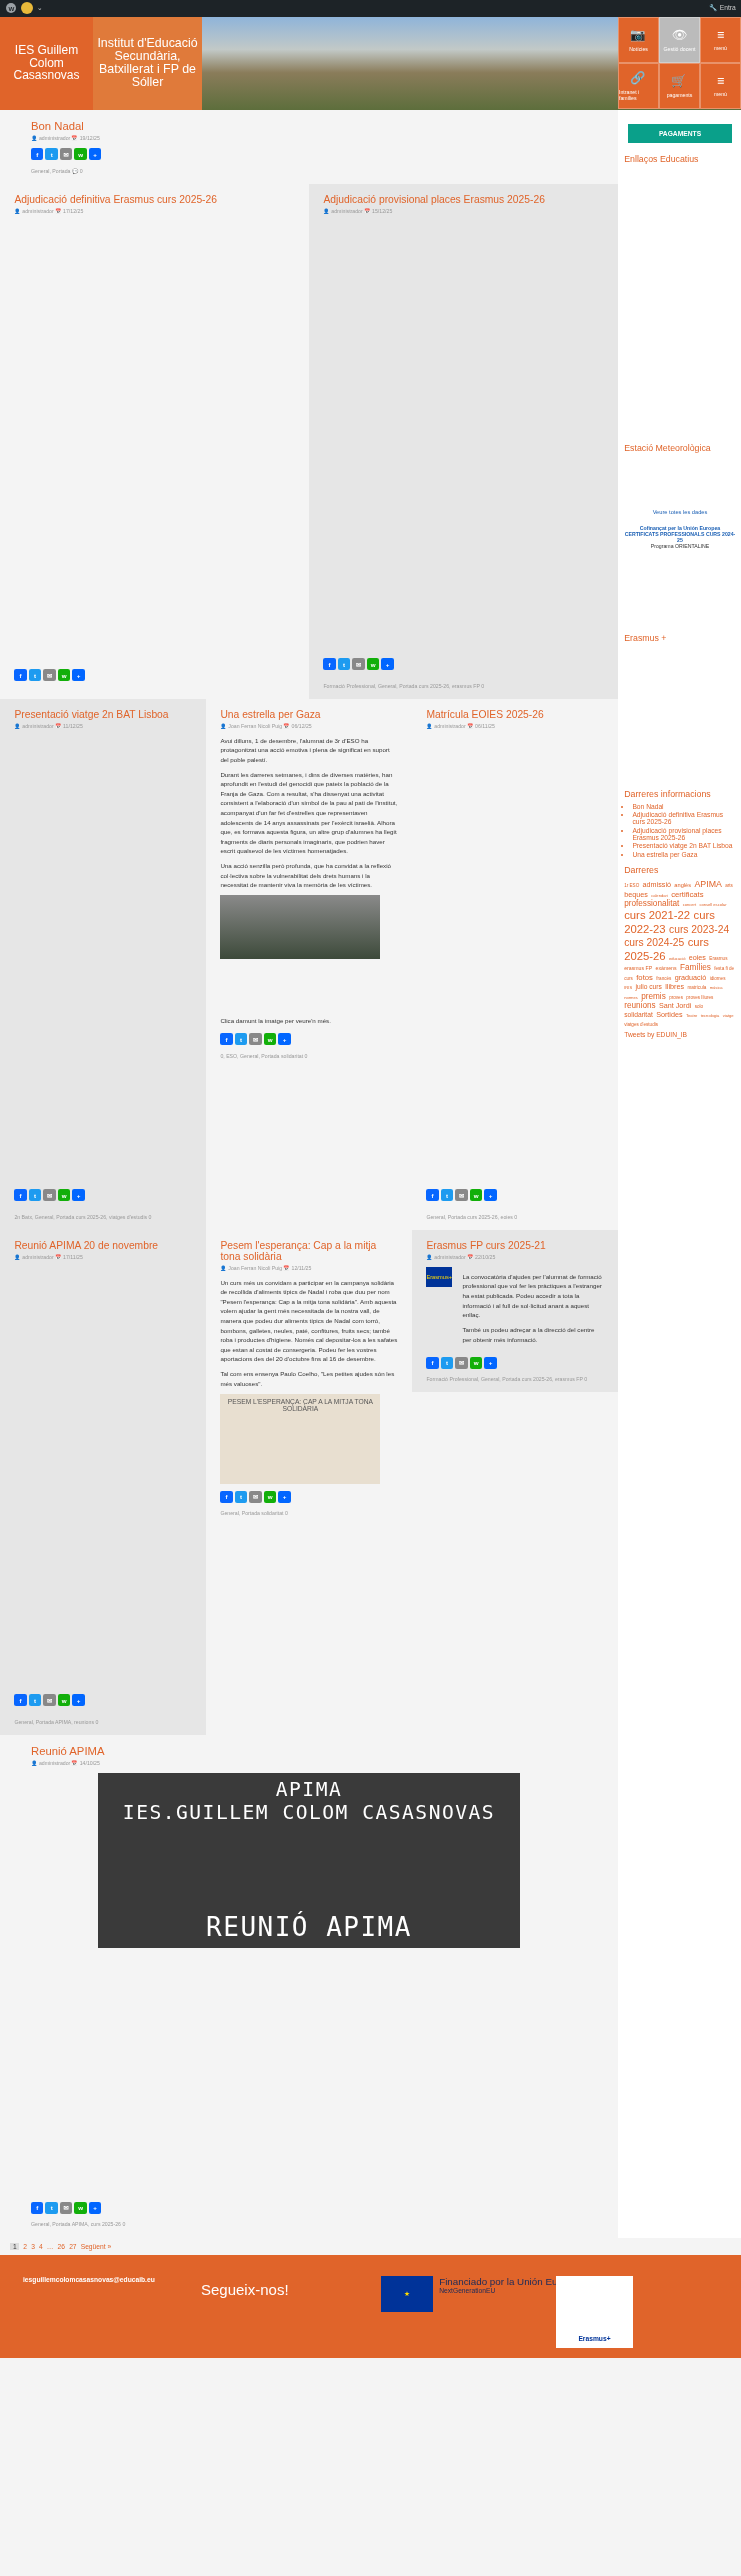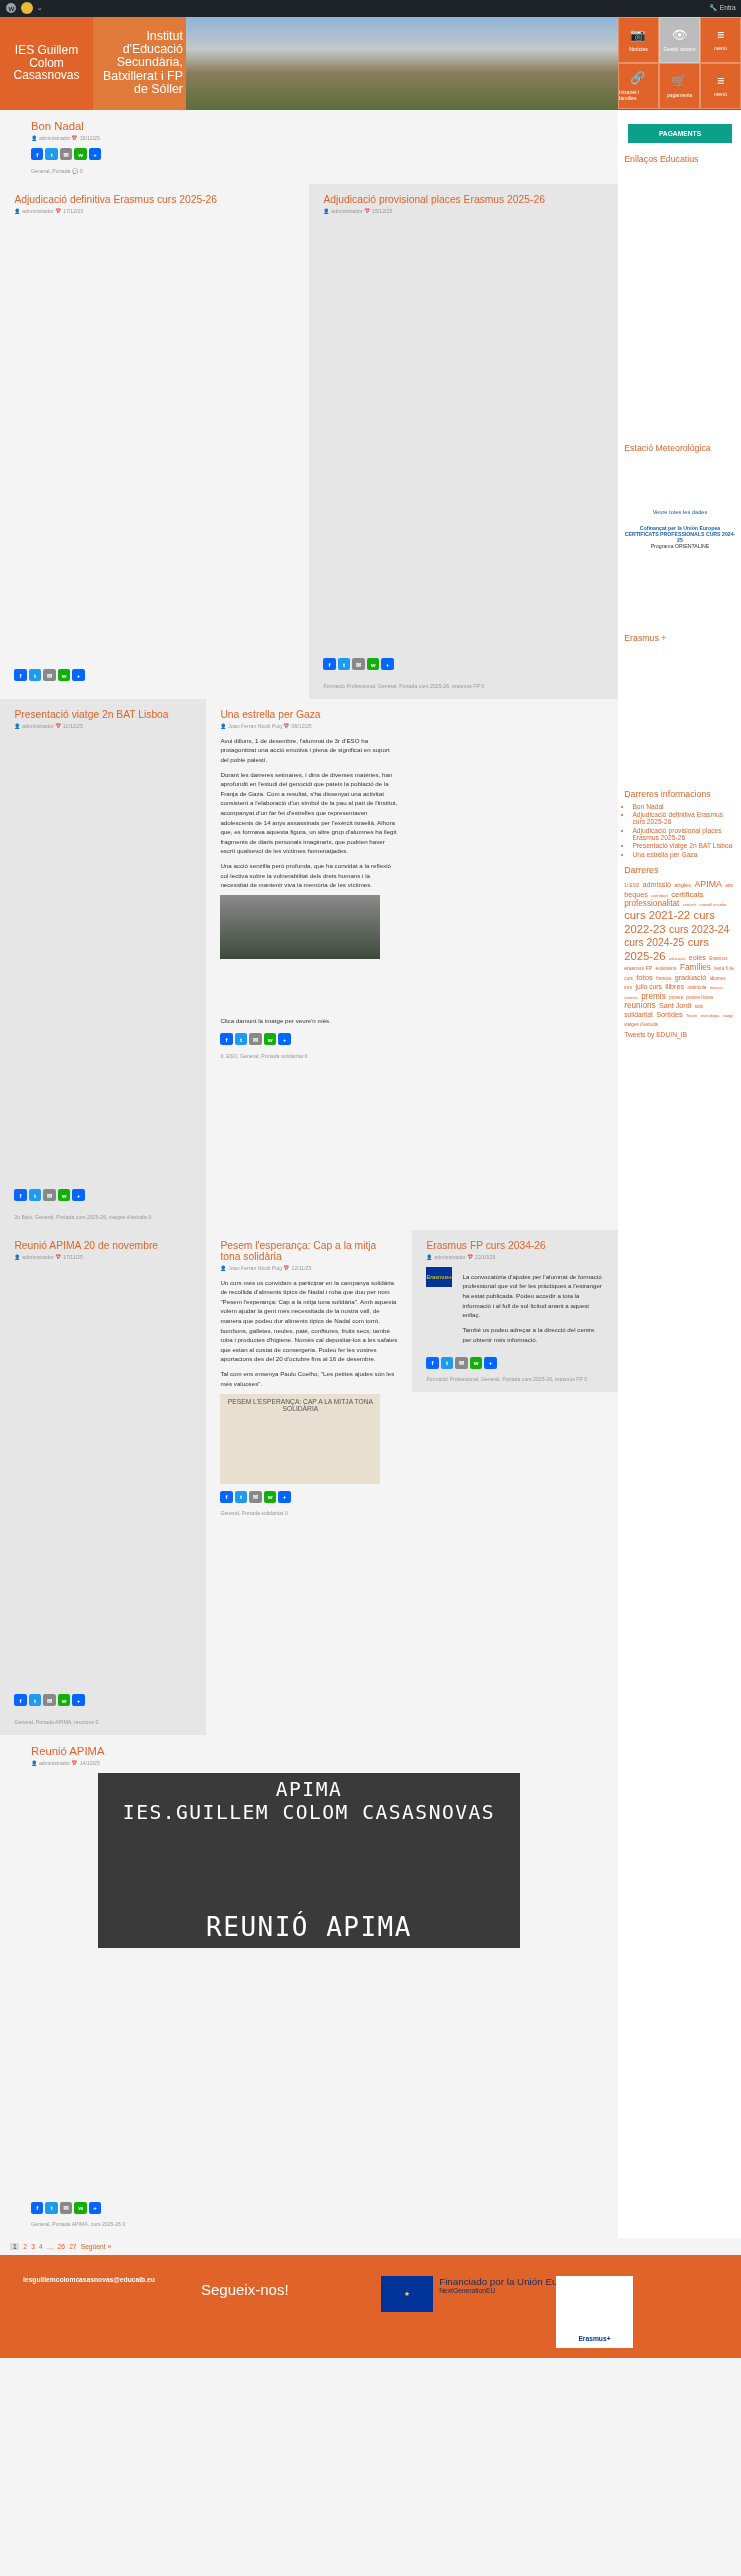--- a/index.html
+++ b/index.html
@@ -3,21 +3,21 @@
 <meta charset="utf-8">
 <style>
 *{box-sizing:border-box;margin:0;padding:0}
 body{width:742px;font-family:"Liberation Sans",sans-serif;background:#f4f4f4;color:#333;font-size:6.7px}
 .adminbar{height:16.5px;background:#1d2327;display:flex;align-items:center;justify-content:space-between;padding:0 6.2px;color:#ccc;font-size:6.7px}
 .adminbar .left{display:flex;align-items:center;gap:4.1px}
 .adminbar .wp{width:10.3px;height:10.3px;border-radius:50%;background:#9ca2a7;color:#1d2327;font-weight:bold;font-size:6.2px;display:flex;align-items:center;justify-content:center}
 .adminbar .sun{width:12.4px;height:12.4px;border-radius:50%;background:#e8b93a}
 header.site{height:93px;display:flex;background:linear-gradient(90deg,#f3b96a,#d98c4d 30%,#9a7a5a 60%,#6a8b7a);position:relative}
 .logo{width:93px;background:#e0642a;color:#fff;display:flex;align-items:center;justify-content:center;text-align:center;font-size:12px;line-height:1.05;flex-direction:column}
-.inst{width:93px;background:#e07a3a;color:#fff;font-size:12.4px;line-height:1.05;display:flex;align-items:center;justify-content:center;text-align:right;padding:3.1px}
+.inst{width:109px;background:#e07a3a;color:#fff;font-size:12.4px;line-height:1.05;display:flex;align-items:center;justify-content:center;text-align:center;padding:3.1px}
 .hero{flex:1;background:linear-gradient(180deg,#8fb4d9 0%,#c2c9c7 35%,#8a7c5a 60%,#5d6e3c 100%)}
 .quick{position:absolute;right:0;top:0;width:124px;display:grid;grid-template-columns:repeat(3,41px);grid-template-rows:46px 46px}
 .quick div{display:flex;flex-direction:column;align-items:center;justify-content:center;color:#fff;font-size:5.2px;gap:3.1px;border:0.5px solid rgba(255,255,255,.3)}
 .quick .ic{font-size:12.4px}
 .qo{background:#e0642a}.qg{background:#bbb}
 .wrap{display:flex}
 main{width:618px}
 aside{width:124px;background:#fff;padding:4.1px 6.2px;font-size:6.7px}
 .post{background:#f4f4f4;padding:10.3px 31px;}
 .post h2{color:#e0642a;font-weight:normal;font-size:11.3px}
@@ -155,20 +155,33 @@
    <p style="margin-top:57px">Clica damunt la imatge per veure'n més.</p>
    <div class="share">
             <span class="fb">f</span>
             <span class="tw">t</span>
             <span class="em">✉</span>
             <span class="wa">w</span>
             <span class="pl">+</span>
           </div>
    <div class="foot">0, ESO, General, Portada  solidaritat  0</div>
   </div>
+  <div class="col white" style="width:206px;display:flex;flex-direction:column">
+   <h3>Matrícula EOIES 2025-26</h3>
+   <div class="meta">👤 <span>administrador</span> 📅 <span>06/11/25</span></div>
+   <div style="flex:1"></div>
+   <div class="share">
+            <span class="fb">f</span>
+            <span class="tw">t</span>
+            <span class="em">✉</span>
+            <span class="wa">w</span>
+            <span class="pl">+</span>
+          </div>
+   <div class="foot">General, Portada  curs 2025-26, eoies  0</div>
+  </div>
  </div>
 
  <div class="row">
   <div class="col grey" style="width:206px;display:flex;flex-direction:column;min-height:505px">
    <h3>Reunió APIMA 20 de novembre</h3>
    <div class="meta">👤 <span>administrador</span> 📅 <span>17/11/25</span></div>
    <div style="flex:1"></div>
    <div class="share">
             <span class="fb">f</span>
             <span class="tw">t</span>
@@ -187,21 +200,21 @@
    <div class="share">
             <span class="fb">f</span>
             <span class="tw">t</span>
             <span class="em">✉</span>
             <span class="wa">w</span>
             <span class="pl">+</span>
           </div>
    <div class="foot">General, Portada  solidaritat  0</div>
   </div>
   <div class="col grey" style="width:206px;align-self:flex-start">
-   <h3>Erasmus FP curs 2034-26</h3>
+   <h3>Erasmus FP curs 2025-21</h3>
    <div class="meta">👤 <span>administrador</span> 📅 <span>22/10/25</span></div>
    <div style="display:flex;gap:10.3px">
     <div class="euro" style="width:67px;height:20.6px;font-size:5.7px">Erasmus+</div>
     <div>
               <p>La convocatòria d'ajudes per l'alumnat de formació professional que vol fer les pràctiques a l'estranger ha estat publicada. Podeu accedir a tota la informació i al full de sol·licitud anant a aquest enllaç.</p>
               <p>També us podeu adreçar a la direcció del centre per obtenir més informació.</p>
             </div>
    </div>
    <div class="share">
             <span class="fb">f</span>

